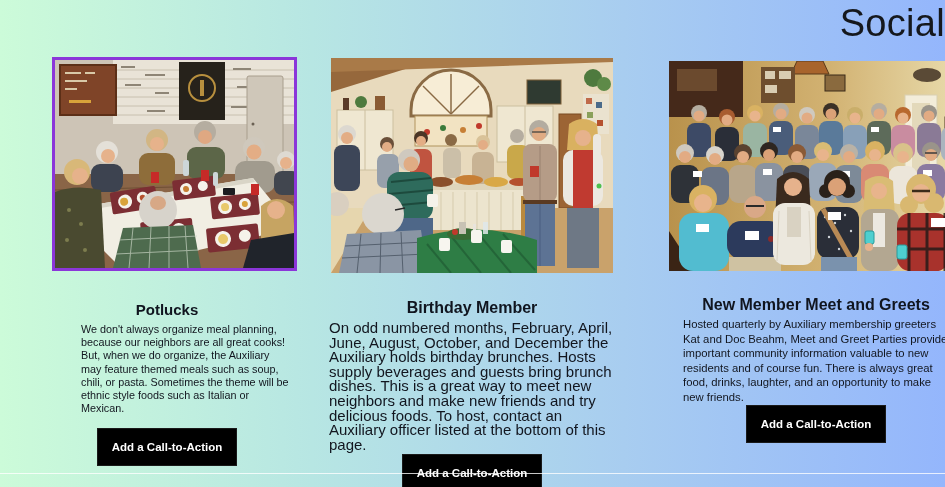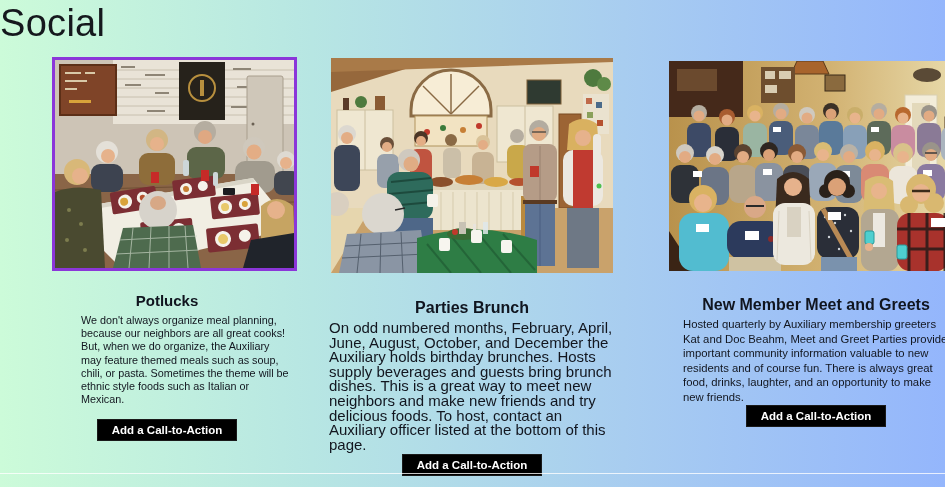--- a/index.html
+++ b/index.html
@@ -6,44 +6,44 @@
   .page{
     position:relative;
     width:945px;height:487px;
     background:linear-gradient(90deg,#ccfbd9 0%,#b7e6e3 33%,#a8cdf0 66%,#94b6fc 100%);
     font-family:"Liberation Sans","DejaVu Sans",sans-serif;
     color:#12161f;
     overflow:hidden;
   }
   .page-title{
     position:absolute;top:2px;left:0;right:0;
-    margin:0;text-align:left;
+    margin:0;text-align:right;
     font-size:38px;font-weight:400;color:#15181d;letter-spacing:.3px;
   }
   .col{position:absolute;top:57px;}
   .col1{left:42px;width:250px;}
   .col2{left:329px;width:286px;}
   .col3{left:666px;width:300px;}
   figure{margin:0;padding:0;display:block;line-height:0;}
   .photo1{margin-left:10px;width:239px;height:208px;border:3px solid #8b36d9;}
   .photo2{margin:1px auto 0;width:282px;height:215px;}
   .photo3{margin:4px auto 0 3px;width:292px;height:210px;}
   h2{margin:0;text-align:center;font-weight:700;color:#10151f;}
-  .col1 h2{margin:21px 0 5px;font-size:15px;}
+  .col1 h2{margin:30px 0 5px;font-size:15px;}
   .col2 h2{margin:26px 0 4px;font-size:16px;}
   .col3 h2{margin:25px 0 3px;font-size:16px;}
   p{margin:0;color:#12161f;}
   .col1 p{font-size:10.8px;line-height:13.2px;margin-bottom:13px;margin-left:39px;}
   .col2 p{font-size:15px;line-height:14.6px;}
   .col3 p{font-size:11.3px;line-height:14.6px;max-width:266px;margin-left:17px;}
   .cta{
     display:block;margin:0 auto;
     background:#000;color:#fff;border:1px solid #1a1a1a;
     font-family:inherit;font-size:11.5px;font-weight:600;
-    padding:4px 14px;cursor:pointer;
+    padding:12px 14px;cursor:pointer;
   }
   .col1 .cta{margin-top:1px;}
   .col2 .cta{margin-top:2px;}
   .col3 .cta{margin-top:0px;}
   .section-divider{
     position:absolute;left:0;right:0;top:473px;height:1px;
     background:rgba(255,255,255,.78);
   }
 </style>
 </head>
@@ -301,21 +301,21 @@
         <ellipse cx="132" cy="176" rx="16" ry="6" fill="#3a6a34"></ellipse>
         <rect x="128" y="164" width="7" height="12" fill="#c8c2b4"></rect>
         <circle cx="124" cy="174" r="3" fill="#c0392b"></circle>
         <rect x="142" y="166" width="3" height="10" fill="#e8e4dc"></rect>
         <rect x="108" y="180" width="11" height="13" rx="2" fill="#f7f5ef"></rect>
         <rect x="140" y="172" width="11" height="13" rx="2" fill="#f7f5ef"></rect>
         <rect x="170" y="182" width="11" height="13" rx="2" fill="#f7f5ef"></rect>
         <rect x="152" y="164" width="5" height="12" fill="#dfe8ea" opacity="0.85"></rect>
       </svg>
     </figure>
-    <h2>Parties Brunch</h2>
+    <h2>Birthday Member</h2>
     <p>On odd numbered months, February, April, June, August, October, and December the Auxiliary holds birthday brunches. Hosts supply beverages and guests bring brunch dishes. This is a great way to meet new neighbors and make new friends and try delicious foods. To host, contact an Auxiliary officer listed at the bottom of this page.</p>
     <button class="cta">Add a Call-to-Action</button>
   </article>
 
   <article class="col col3">
     <figure class="photo3">
       <svg width="292" height="210" viewBox="0 0 292 210" xmlns="http://www.w3.org/2000/svg">
         <defs>
           <linearGradient id="g3w" x1="0" y1="0" x2="1" y2="0">
             <stop offset="0" stop-color="#b9924c"></stop>

